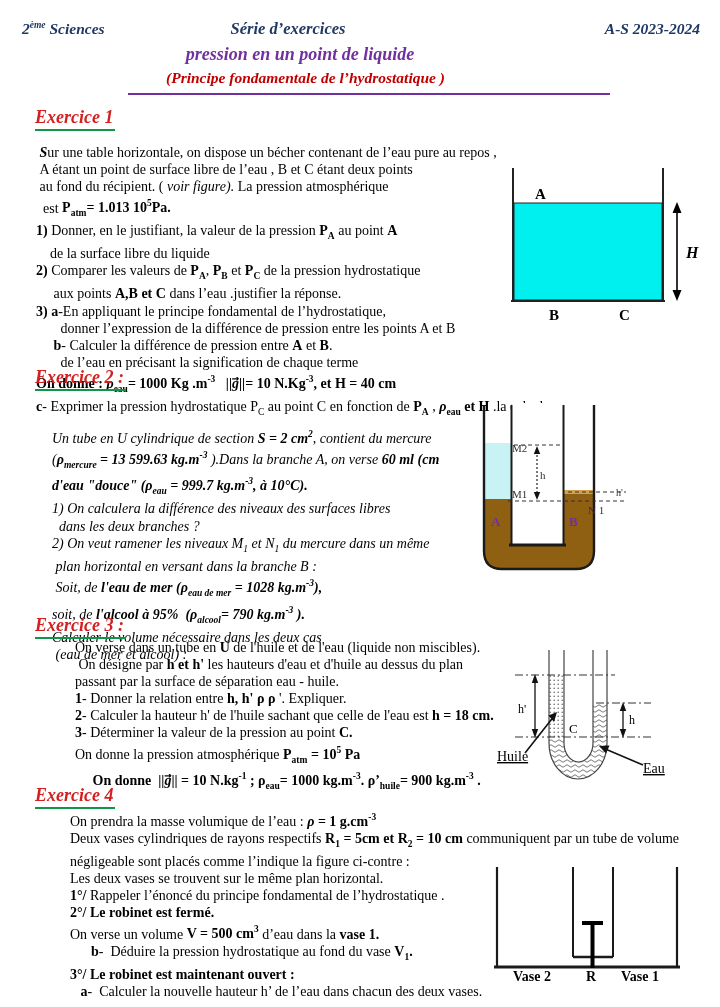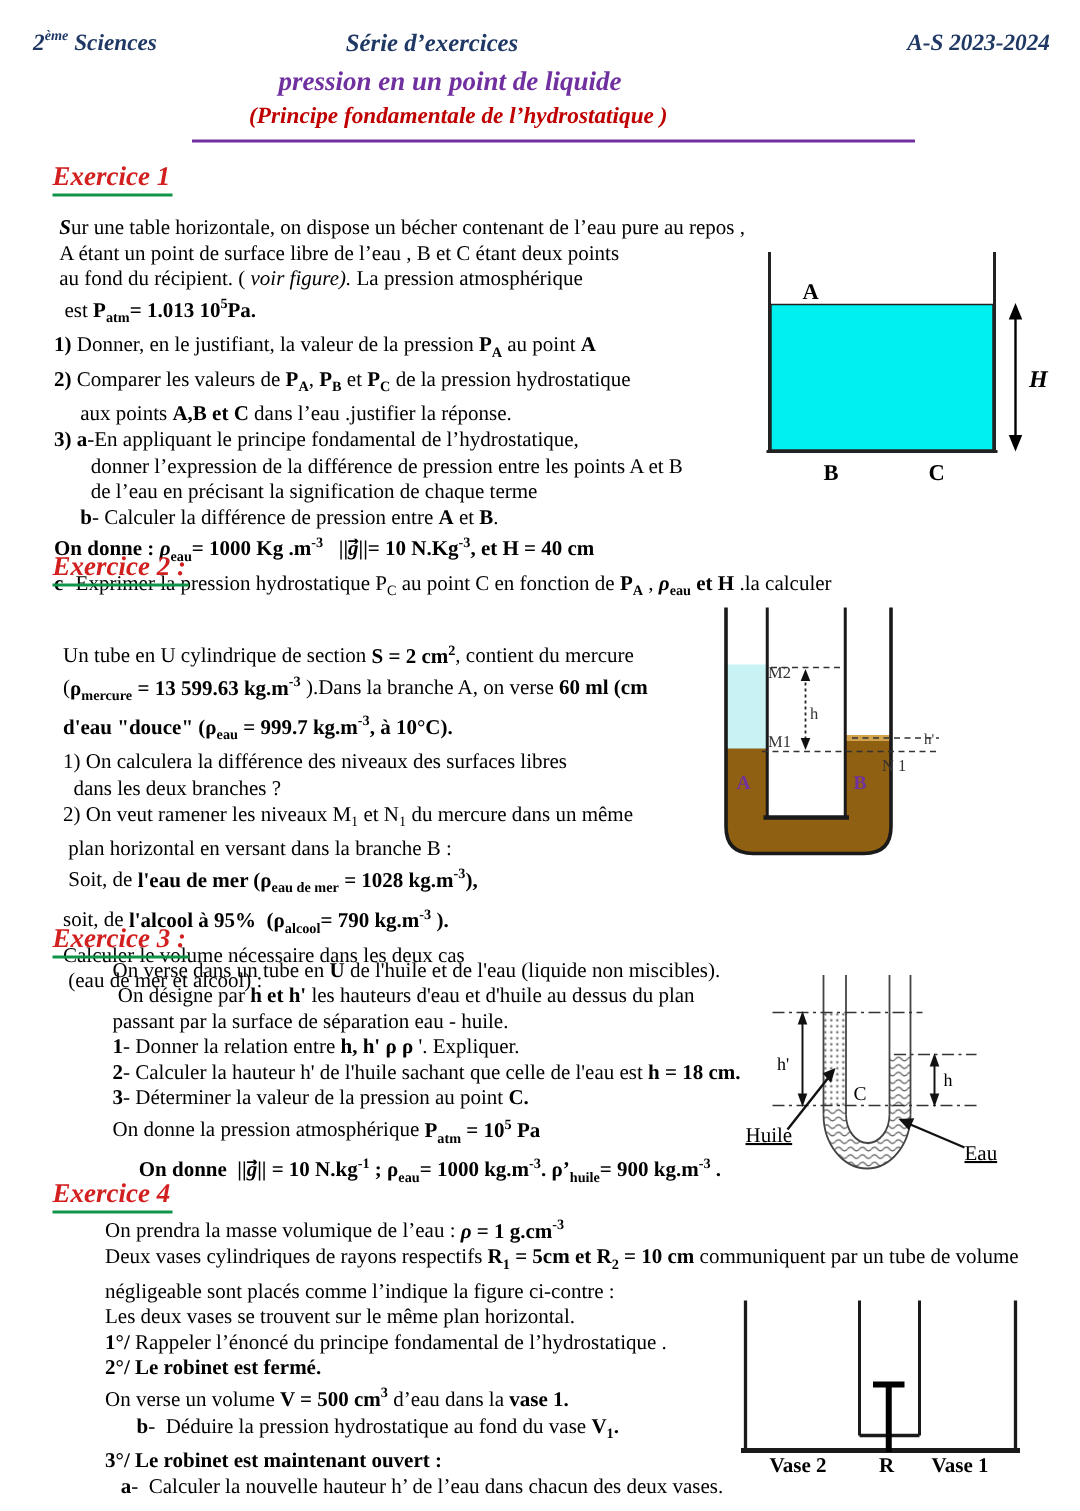--- a/index.html
+++ b/index.html
@@ -42,26 +42,27 @@
 
 <div class="abs" style="top:107px;left:35px;">
   <span class="ex-title">Exercice 1</span>
 </div>
 <div class="abs ex-body lh1" style="top:144px;left:36px;width:600px;">
     <div class="line"> <b><i>S</i></b>ur une table horizontale, on dispose un bécher contenant de l’eau pure au repos ,</div>
     <div class="line"> A étant un point de surface libre de l’eau , B et C étant deux points</div>
     <div class="line"> au fond du récipient. ( <i>voir figure).</i> La pression atmosphérique</div>
     <div class="line">  est <b>P<sub>atm</sub>= 1.013 10<sup>5</sup>Pa.</b></div>
     <div class="line"><b>1)</b> Donner, en le justifiant, la valeur de la pression <b>P<sub>A</sub></b> au point <b>A</b></div>
+    <div class="line">    de la surface libre du liquide</div>
     <div class="line"><b>2)</b> Comparer les valeurs de <b>P<sub>A</sub></b>, <b>P<sub>B</sub></b> et <b>P<sub>C</sub></b> de la pression hydrostatique</div>
     <div class="line">     aux points <b>A,B et C</b> dans l’eau .justifier la réponse.</div>
     <div class="line"><b>3) a</b>-En appliquant le principe fondamental de l’hydrostatique,</div>
     <div class="line">       donner l’expression de la différence de pression entre les points A et B</div>
+    <div class="line">     <b>b</b>- Calculer la différence de pression entre <b>A</b> et <b>B</b>.</div>
     <div class="line">       de l’eau en précisant la signification de chaque terme</div>
-    <div class="line">     <b>b</b>- Calculer la différence de pression entre <b>A</b> et <b>B</b>.</div>
     <div class="line"><b>On donne : <i>ρ</i><sub>eau</sub>= 1000 Kg .m<sup>-3</sup>   ||<i>g</i>⃗||= 10 N.Kg<sup>-3</sup>, et H = 40 cm</b></div>
     <div class="line"><b>c</b>- Exprimer la pression hydrostatique P<sub>C</sub> au point C en fonction de <b>P<sub>A</sub></b> , <b><i>ρ</i><sub>eau</sub> et H</b> .la calculer</div>
   </div>
 
 <svg class="abs" style="top:160px;left:505px;" width="210" height="168" viewBox="0 0 210 168">
   <rect x="9" y="43" width="148" height="97" fill="#00F0F0" stroke="#222" stroke-width="1"></rect>
   <line x1="8" y1="8" x2="8" y2="141" stroke="#222" stroke-width="2"></line>
   <line x1="158" y1="8" x2="158" y2="141" stroke="#222" stroke-width="2"></line>
   <line x1="6" y1="141" x2="160" y2="141" stroke="#222" stroke-width="2"></line>
   <text x="30" y="39" font-size="15" class="figlabel">A</text>
@@ -69,21 +70,21 @@
   <text x="114" y="160" font-size="15" class="figlabel">C</text>
   <line x1="172" y1="50" x2="172" y2="134" stroke="#000" stroke-width="1.6"></line>
   <path d="M172 42 L167.5 53 L176.5 53 Z" fill="#000"></path>
   <path d="M172 141 L167.5 130 L176.5 130 Z" fill="#000"></path>
   <text x="181" y="98" font-size="16" font-style="italic" class="figlabel">H</text>
 </svg>
 
 <div class="abs" style="top:367px;left:35px;">
   <span class="ex-title">Exercice 2 :</span>
 </div>
-<div class="abs ex-body lh2" style="top:426px;left:42px;width:440px;">
+<div class="abs ex-body lh2" style="top:426px;left:52px;width:440px;font-style:italic;">
     <div class="line">Un tube en U cylindrique de section <b>S = 2 cm<sup>2</sup></b>, contient du mercure</div>
     <div class="line">(<b>ρ<sub>mercure</sub> = 13 599.63 kg.m<sup>-3</sup></b> ).Dans la branche A, on verse <b>60 ml (cm</b></div>
     <div class="line"><b>d'eau "douce" (ρ<sub>eau</sub> = 999.7 kg.m<sup>-3</sup>, à 10°C).</b></div>
     <div class="line">1) On calculera la différence des niveaux des surfaces libres</div>
     <div class="line">  dans les deux branches ?</div>
     <div class="line">2) On veut ramener les niveaux M<sub>1</sub> et N<sub>1</sub> du mercure dans un même</div>
     <div class="line"> plan horizontal en versant dans la branche B :</div>
     <div class="line"> Soit, de <b>l'eau de mer (ρ<sub>eau de mer</sub> = 1028 kg.m<sup>-3</sup>),</b></div>
     <div class="line">soit, de <b>l'alcool à 95%  (ρ<sub>alcool</sub>= 790 kg.m<sup>-3</sup> ).</b></div>
     <div class="line">Calculer le volume nécessaire dans les deux cas</div>

